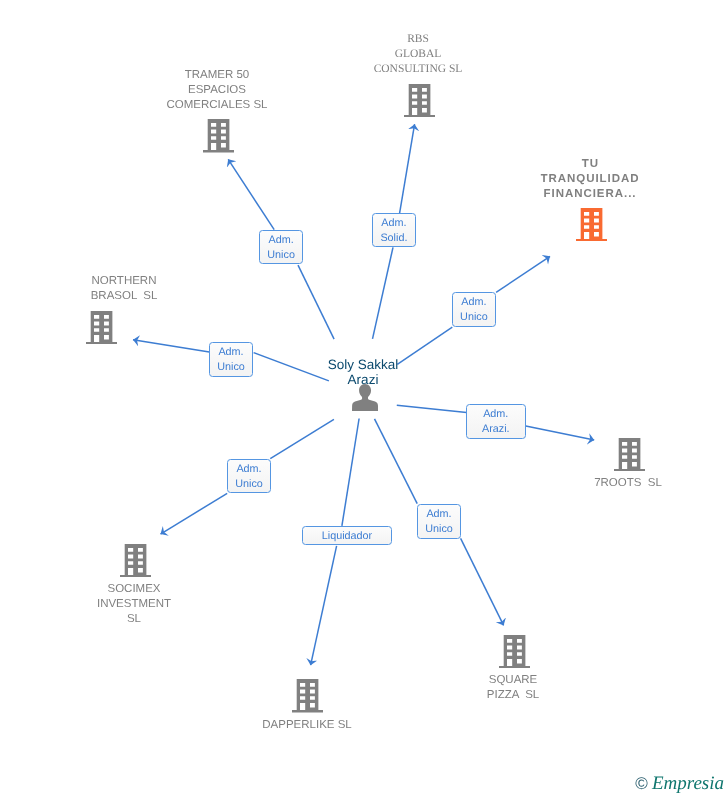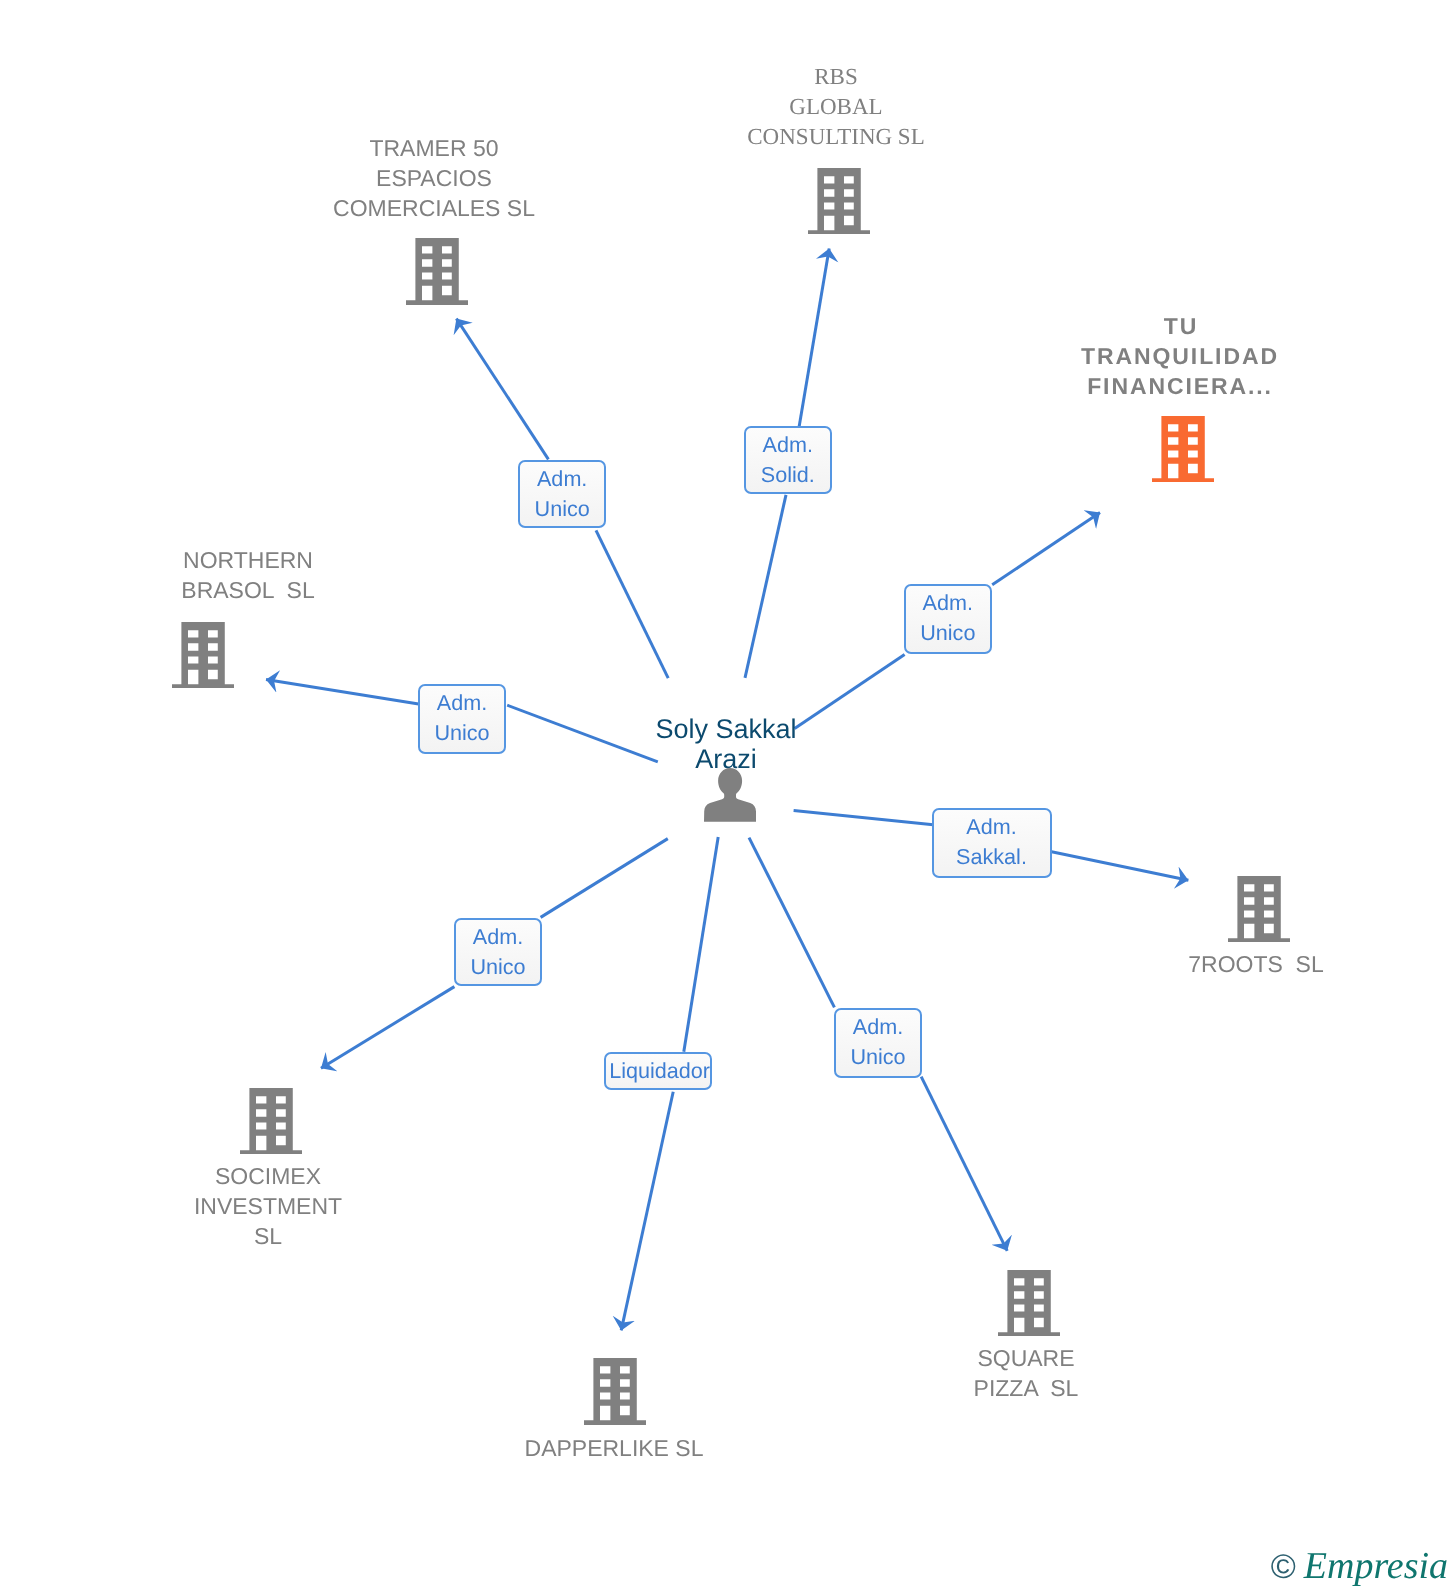--- a/index.html
+++ b/index.html
@@ -111,27 +111,27 @@
       <div class="elabel" style="left: 452.3px; top: 292.4px; width: 43.8px; height: 34.8px;">
         <span>Adm.</span>
         <span>Unico</span>
       </div>
       <div class="elabel" style="left: 209.3px; top: 342px; width: 44px; height: 34.5px;">
         <span>Adm.</span>
         <span>Unico</span>
       </div>
       <div class="elabel" style="left: 466.3px; top: 404px; width: 59.5px; height: 34.7px;">
         <span>Adm.</span>
-        <span>Sakkal.</span>
+        <span>Arazi.</span>
       </div>
       <div class="elabel" style="left: 226.5px; top: 458.5px; width: 44px; height: 34px;">
         <span>Adm.</span>
         <span>Unico</span>
       </div>
-      <div class="elabel" style="left: 302px; top: 525.9px; width: 54px; height: 19.2px; align-items: flex-end;">
+      <div class="elabel" style="left: 302px; top: 525.9px; width: 90px; height: 19.2px;">
         <span>Liquidador</span>
       </div>
       <div class="elabel" style="left: 417px; top: 503.5px; width: 44px; height: 34.5px;">
         <span>Adm.</span>
         <span>Unico</span>
       </div>
     </div>
   <div class="wm">
     <span class="wm-c">©</span>
     <span class="wm-b">Empresia</span>

